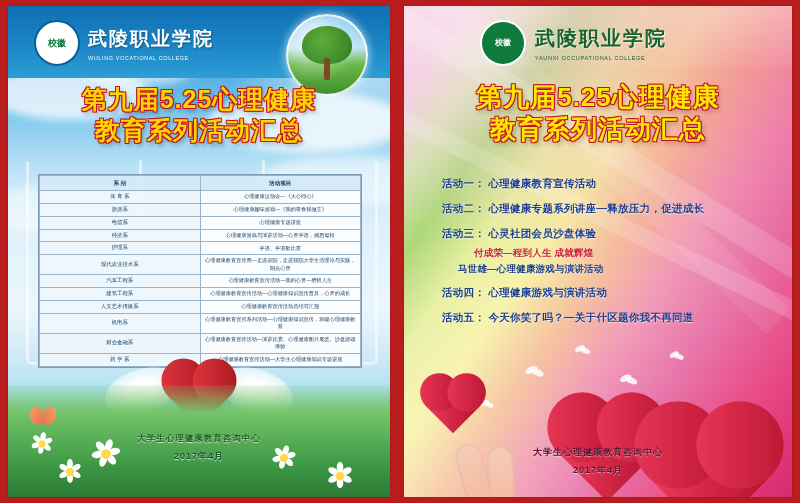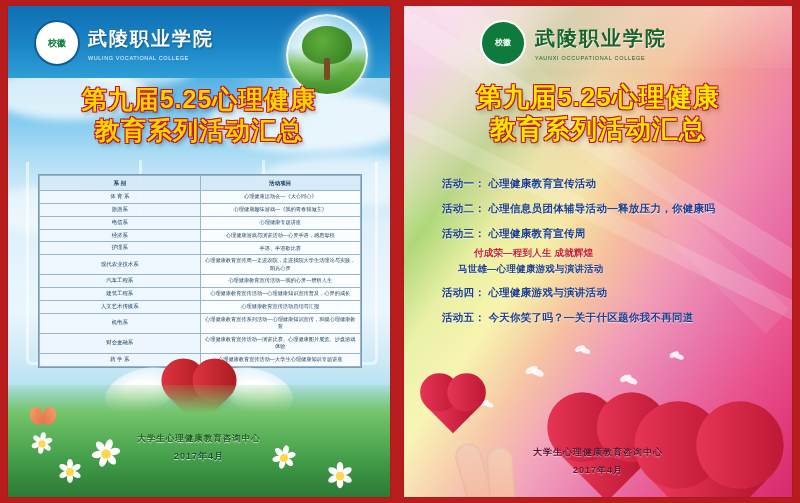--- a/index.html
+++ b/index.html
@@ -675,28 +675,28 @@
       <div class="r-item">
         <div class="line">
           <span>活动一：</span>
           <span>心理健康教育宣传活动</span>
         </div>
       </div>
 
       <div class="r-item">
         <div class="line">
           <span>活动二：</span>
-          <span>心理信息员团体辅导活动—释放压力，你健康吗</span>
+          <span>心理健康专题系列讲座—释放压力，促进成长</span>
         </div>
       </div>
 
       <div class="r-item">
         <div class="line">
           <span>活动三：</span>
-          <span>心理健康教育宣传周</span>
+          <span>心灵社团会员沙盘体验</span>
         </div>
         <div class="r-sublist">
           <div class="sub s1">付成荣—程到人生   成就辉煌</div>
           <div class="sub s3">马世雄—心理健康游戏与演讲活动</div>
         </div>
       </div>
 
       <div class="r-item">
         <div class="line">
           <span>活动四：</span>

